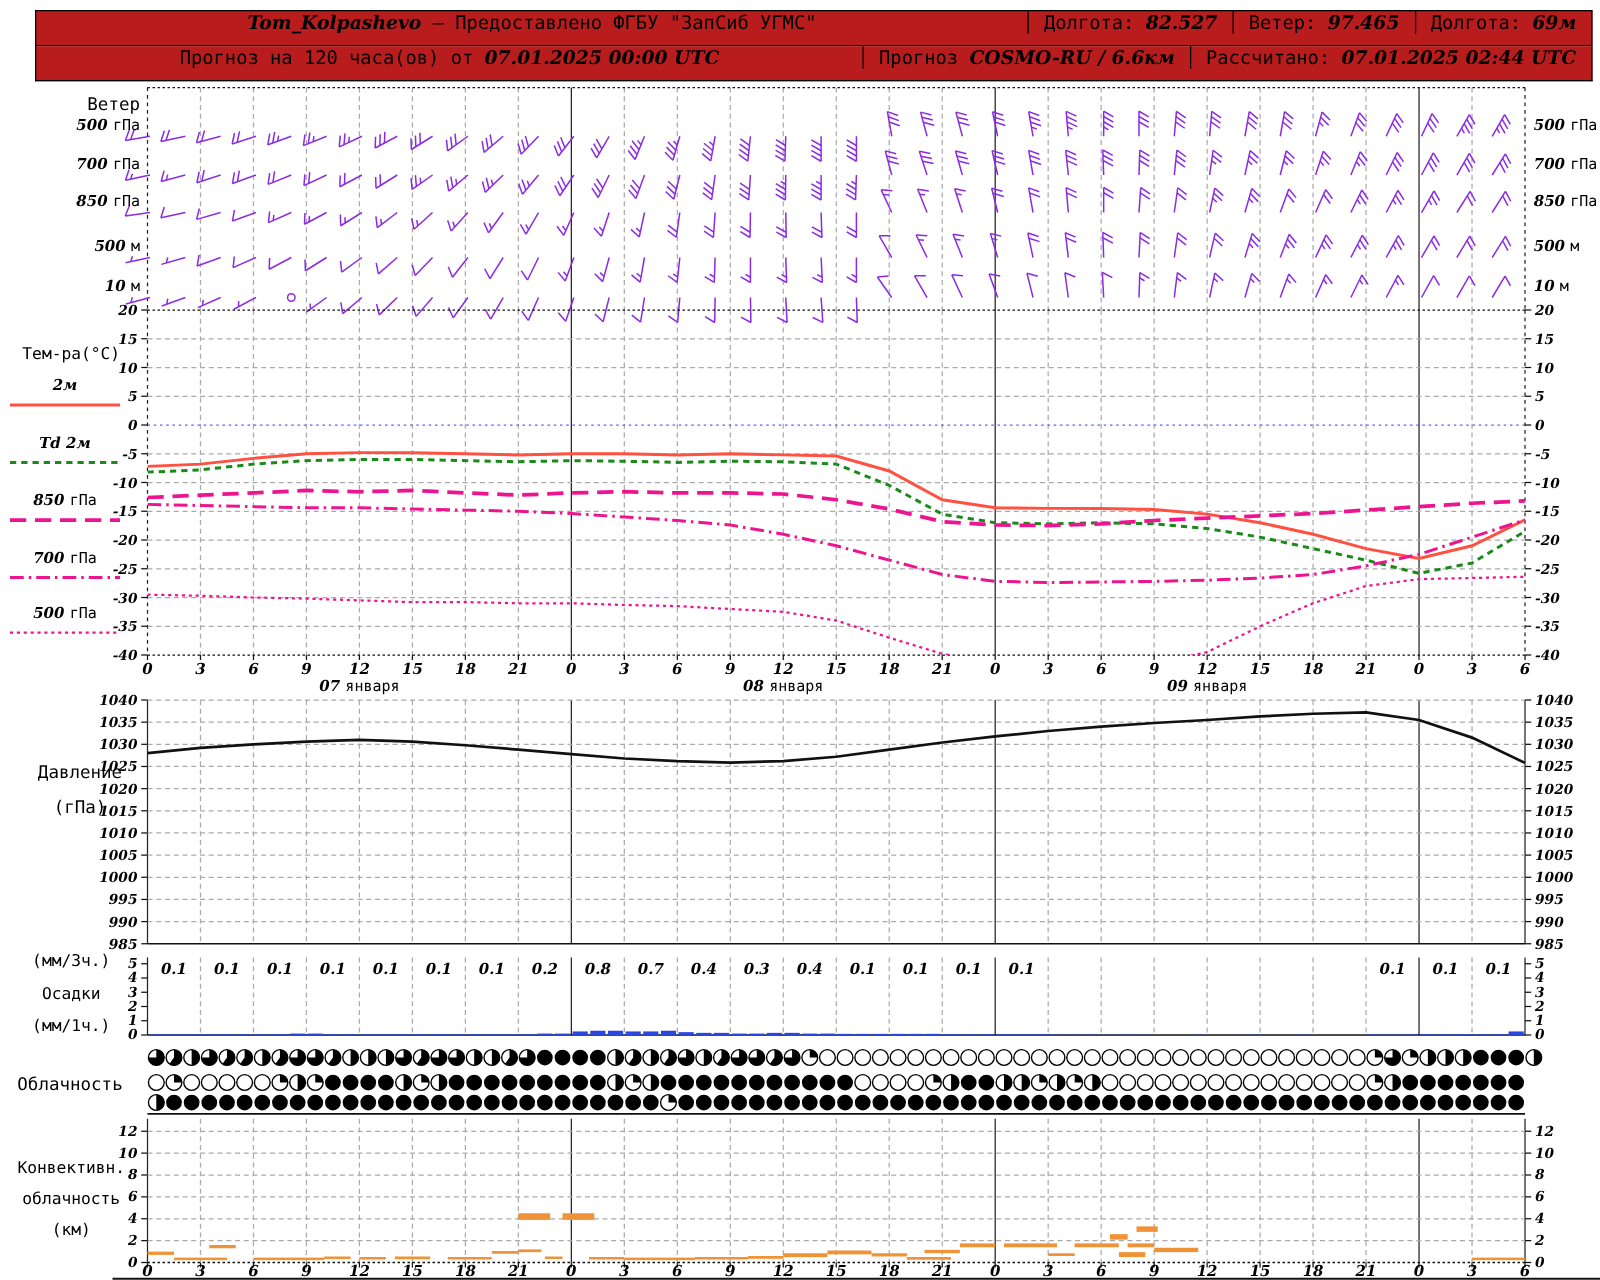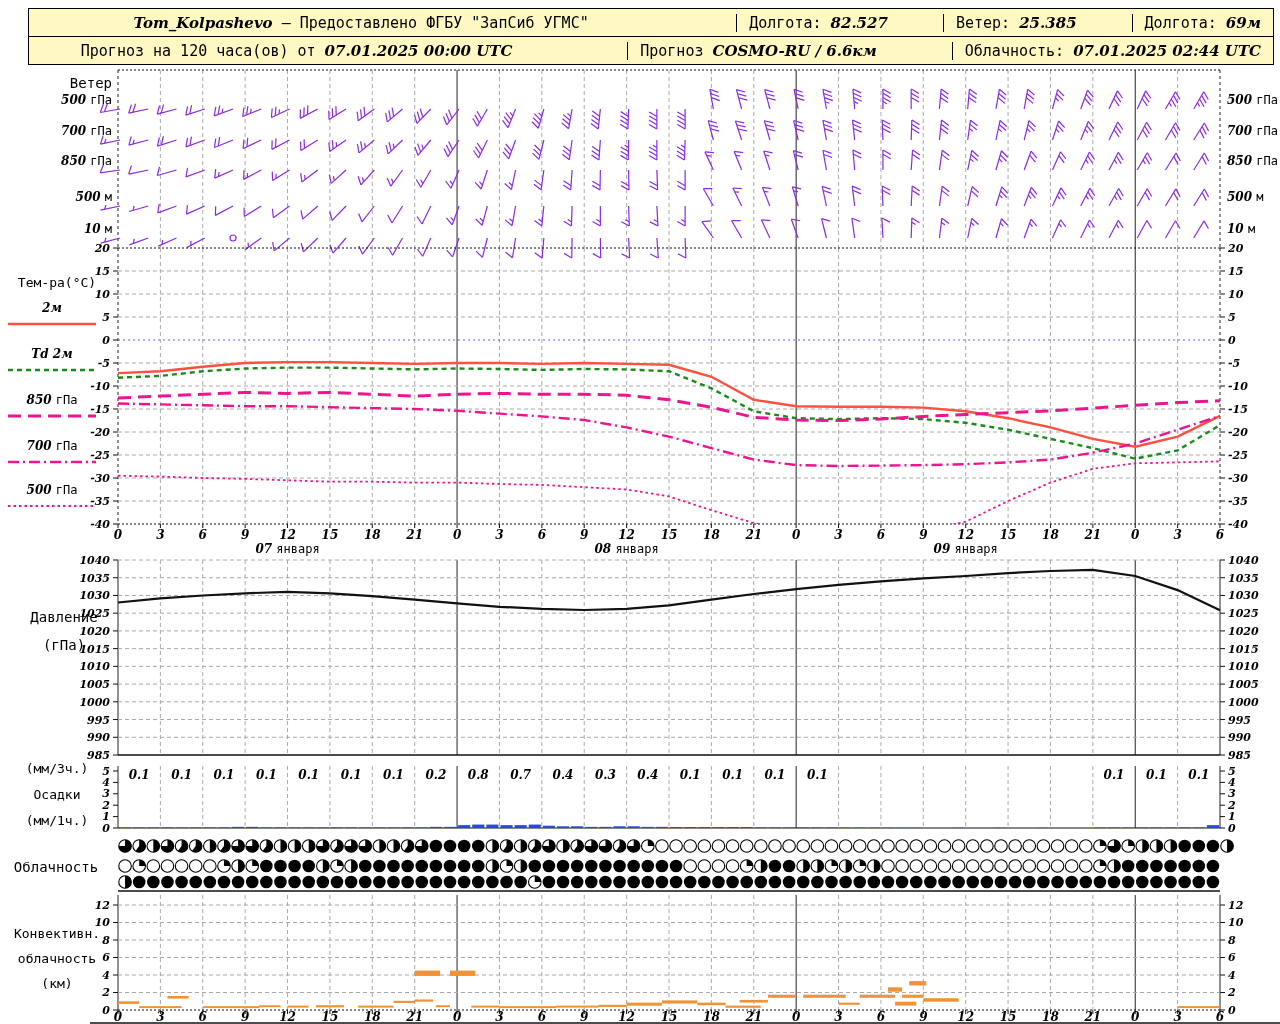--- a/index.html
+++ b/index.html
@@ -1,21 +1,21 @@
 <!DOCTYPE html>
 <html><head>
 <meta charset="utf-8">
 <style>
   html,body{margin:0;padding:0;background:#fff;}
   #frame{position:relative;width:1280px;height:1024px;background:#fff;overflow:hidden;color:#000;}
   #hdr{position:absolute;left:28px;top:8px;width:1246px;font-family:"DejaVu Sans Mono",monospace;font-size:15px;}
-  .hrow{display:flex;border:1px solid #000;height:27px;align-items:center;background:#fef9c3;}
-  .hrow.second{border-top:0;gap:20px;}
+  .hrow{display:flex;border:1px solid #000;height:27px;align-items:flex-start;background:#b91c1c;}
+  .hrow.second{border-top:0;}
   .hcell{padding:0 12px;white-space:nowrap;}
-  .hcell + .hcell{border-left:1px solid #000;margin-left:43px;}
+  .hcell + .hcell{border-left:1px solid #000;}
   .grow{flex:1;text-align:center;}
   .val{font-family:"DejaVu Serif",serif;font-style:italic;font-weight:bold;}
   #chart{position:absolute;left:0;top:0;}
   svg text{fill:#000;}
   svg .num{font-family:"DejaVu Serif",serif;font-style:italic;font-weight:bold;}
   svg .lbl{font-family:"DejaVu Sans Mono",monospace;}
 </style>
 </head>
 <body>
 
@@ -26,38 +26,38 @@
       <div class="hcell grow">
         <span class="val">Tom_Kolpashevo</span>
         <span>— Предоставлено ФГБУ "ЗапСиб УГМС"</span>
       </div>
       <div class="hcell">
         <span>Долгота:</span>
         <span class="val">82.527</span>
       </div>
       <div class="hcell">
         <span>Ветер:</span>
-        <span class="val">25.385</span>
+        <span class="val">97.465</span>
       </div>
       <div class="hcell">
         <span>Долгота:</span>
         <span class="val">69м</span>
       </div>
     </div>
     <div class="hrow second">
       <div class="hcell grow">
         <span>Прогноз на 120 часа(ов) от</span>
         <span class="val">07.01.2025 00:00 UTC</span>
       </div>
       <div class="hcell">
         <span>Прогноз</span>
         <span class="val">COSMO-RU / 6.6км</span>
       </div>
       <div class="hcell">
-        <span>Облачность:</span>
+        <span>Рассчитано:</span>
         <span class="val">07.01.2025 02:44 UTC</span>
       </div>
     </div>
   </div>
 
   <svg id="chart" width="1280" height="1024" xmlns="http://www.w3.org/2000/svg">
       <defs>
         <clipPath id="tclip">
           <rect x="118" y="248" width="1102" height="276"></rect>
         </clipPath>

